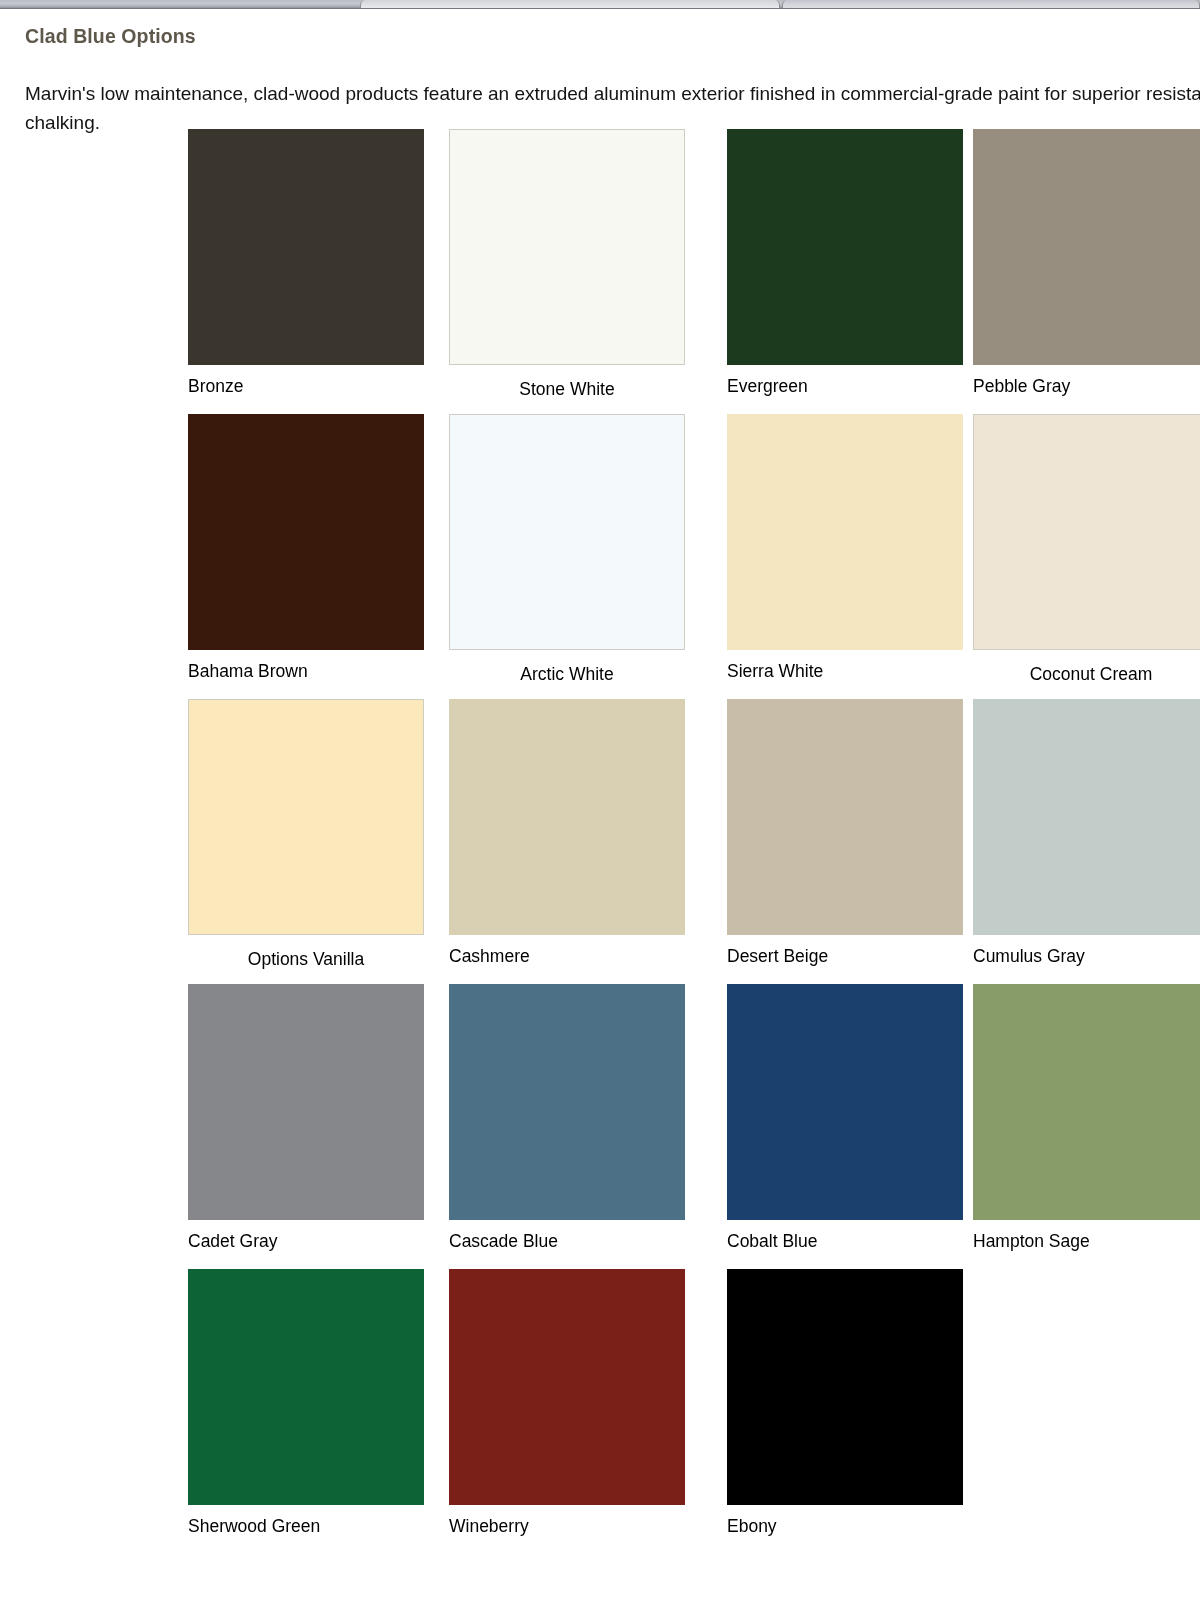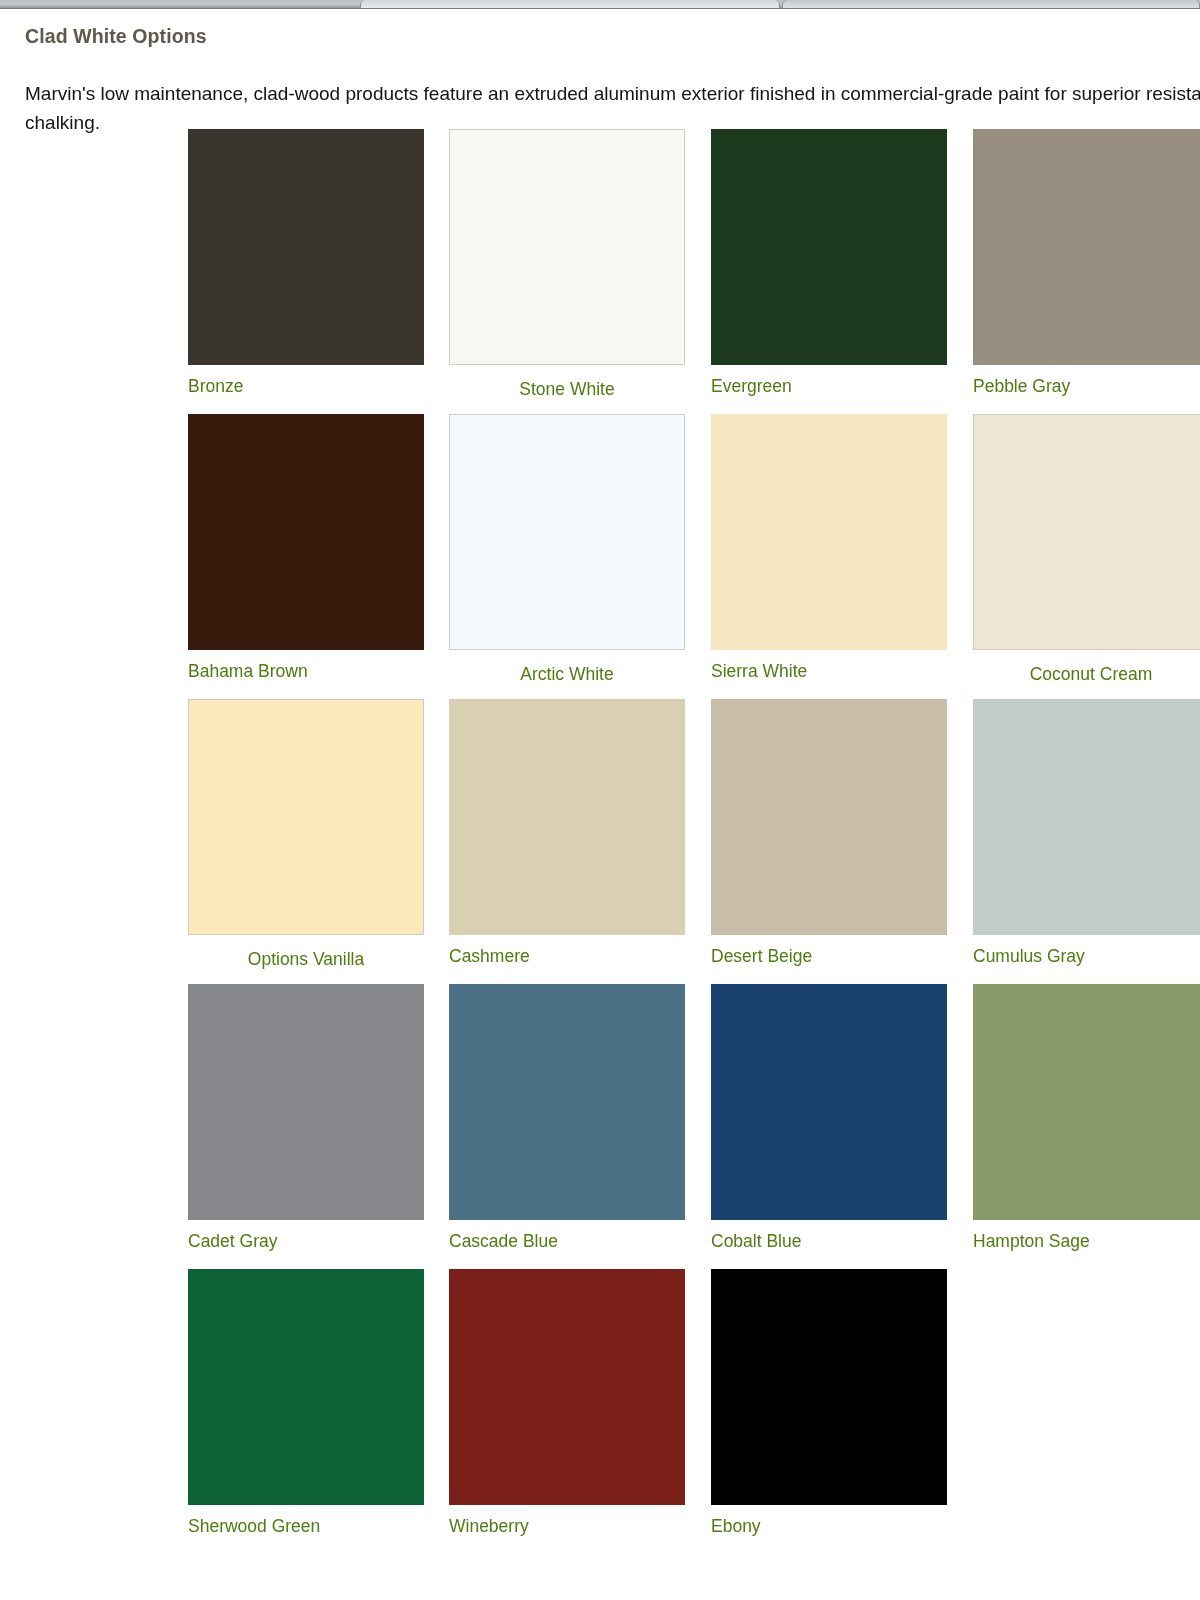--- a/index.html
+++ b/index.html
@@ -91,57 +91,57 @@
     position: relative;
     height: 285px;
   }
   .swatch-cell {
     position: absolute;
     top: 0;
     width: 236px;
   }
   .swatch-cell.col0 { left: 188px; }
   .swatch-cell.col1 { left: 449px; }
-  .swatch-cell.col2 { left: 695px; padding-left: 16px; }
+  .swatch-cell.col2 { left: 711px; padding-left: 16px; }
   .swatch-cell.col3 { left: 973px; }
 
   .swatch-chip {
     width: 236px;
     height: 236px;
     box-sizing: border-box;
     display: block;
   }
   .swatch-chip.bordered {
     border: 1px solid #cfccc4;
   }
   .swatch-label {
     display: block;
     margin-top: 11px;
     font-size: 17.5px;
     line-height: 20px;
-    color: #4d7c0f;
+    color: #000000;
     white-space: nowrap;
   }
   
   .swatch-cell.offset .swatch-label {
     margin-top: 14px;
     text-align: center;
   }
 </style>
 </head>
 <body>
 
 <div id="browser-chrome">
   <div class="tab tab-left"></div>
   <div class="tab tab-right"></div>
 </div>
 
 <div id="page">
 
-  <h1 id="page-title">Clad White Options</h1>
+  <h1 id="page-title">Clad Blue Options</h1>
 
   <p id="intro-paragraph">Marvin's low maintenance, clad-wood products feature an extruded aluminum exterior finished in commercial-grade paint for superior resistance to fading and chalking.</p>
 
   <div id="swatch-grid">
       <div class="swatch-row">
         <div class="swatch-cell col0">
           <span class="swatch-chip" style="background: rgb(58, 53, 45);"></span>
           <span class="swatch-label">Bronze</span>
         </div>
         <div class="swatch-cell col1 offset">

